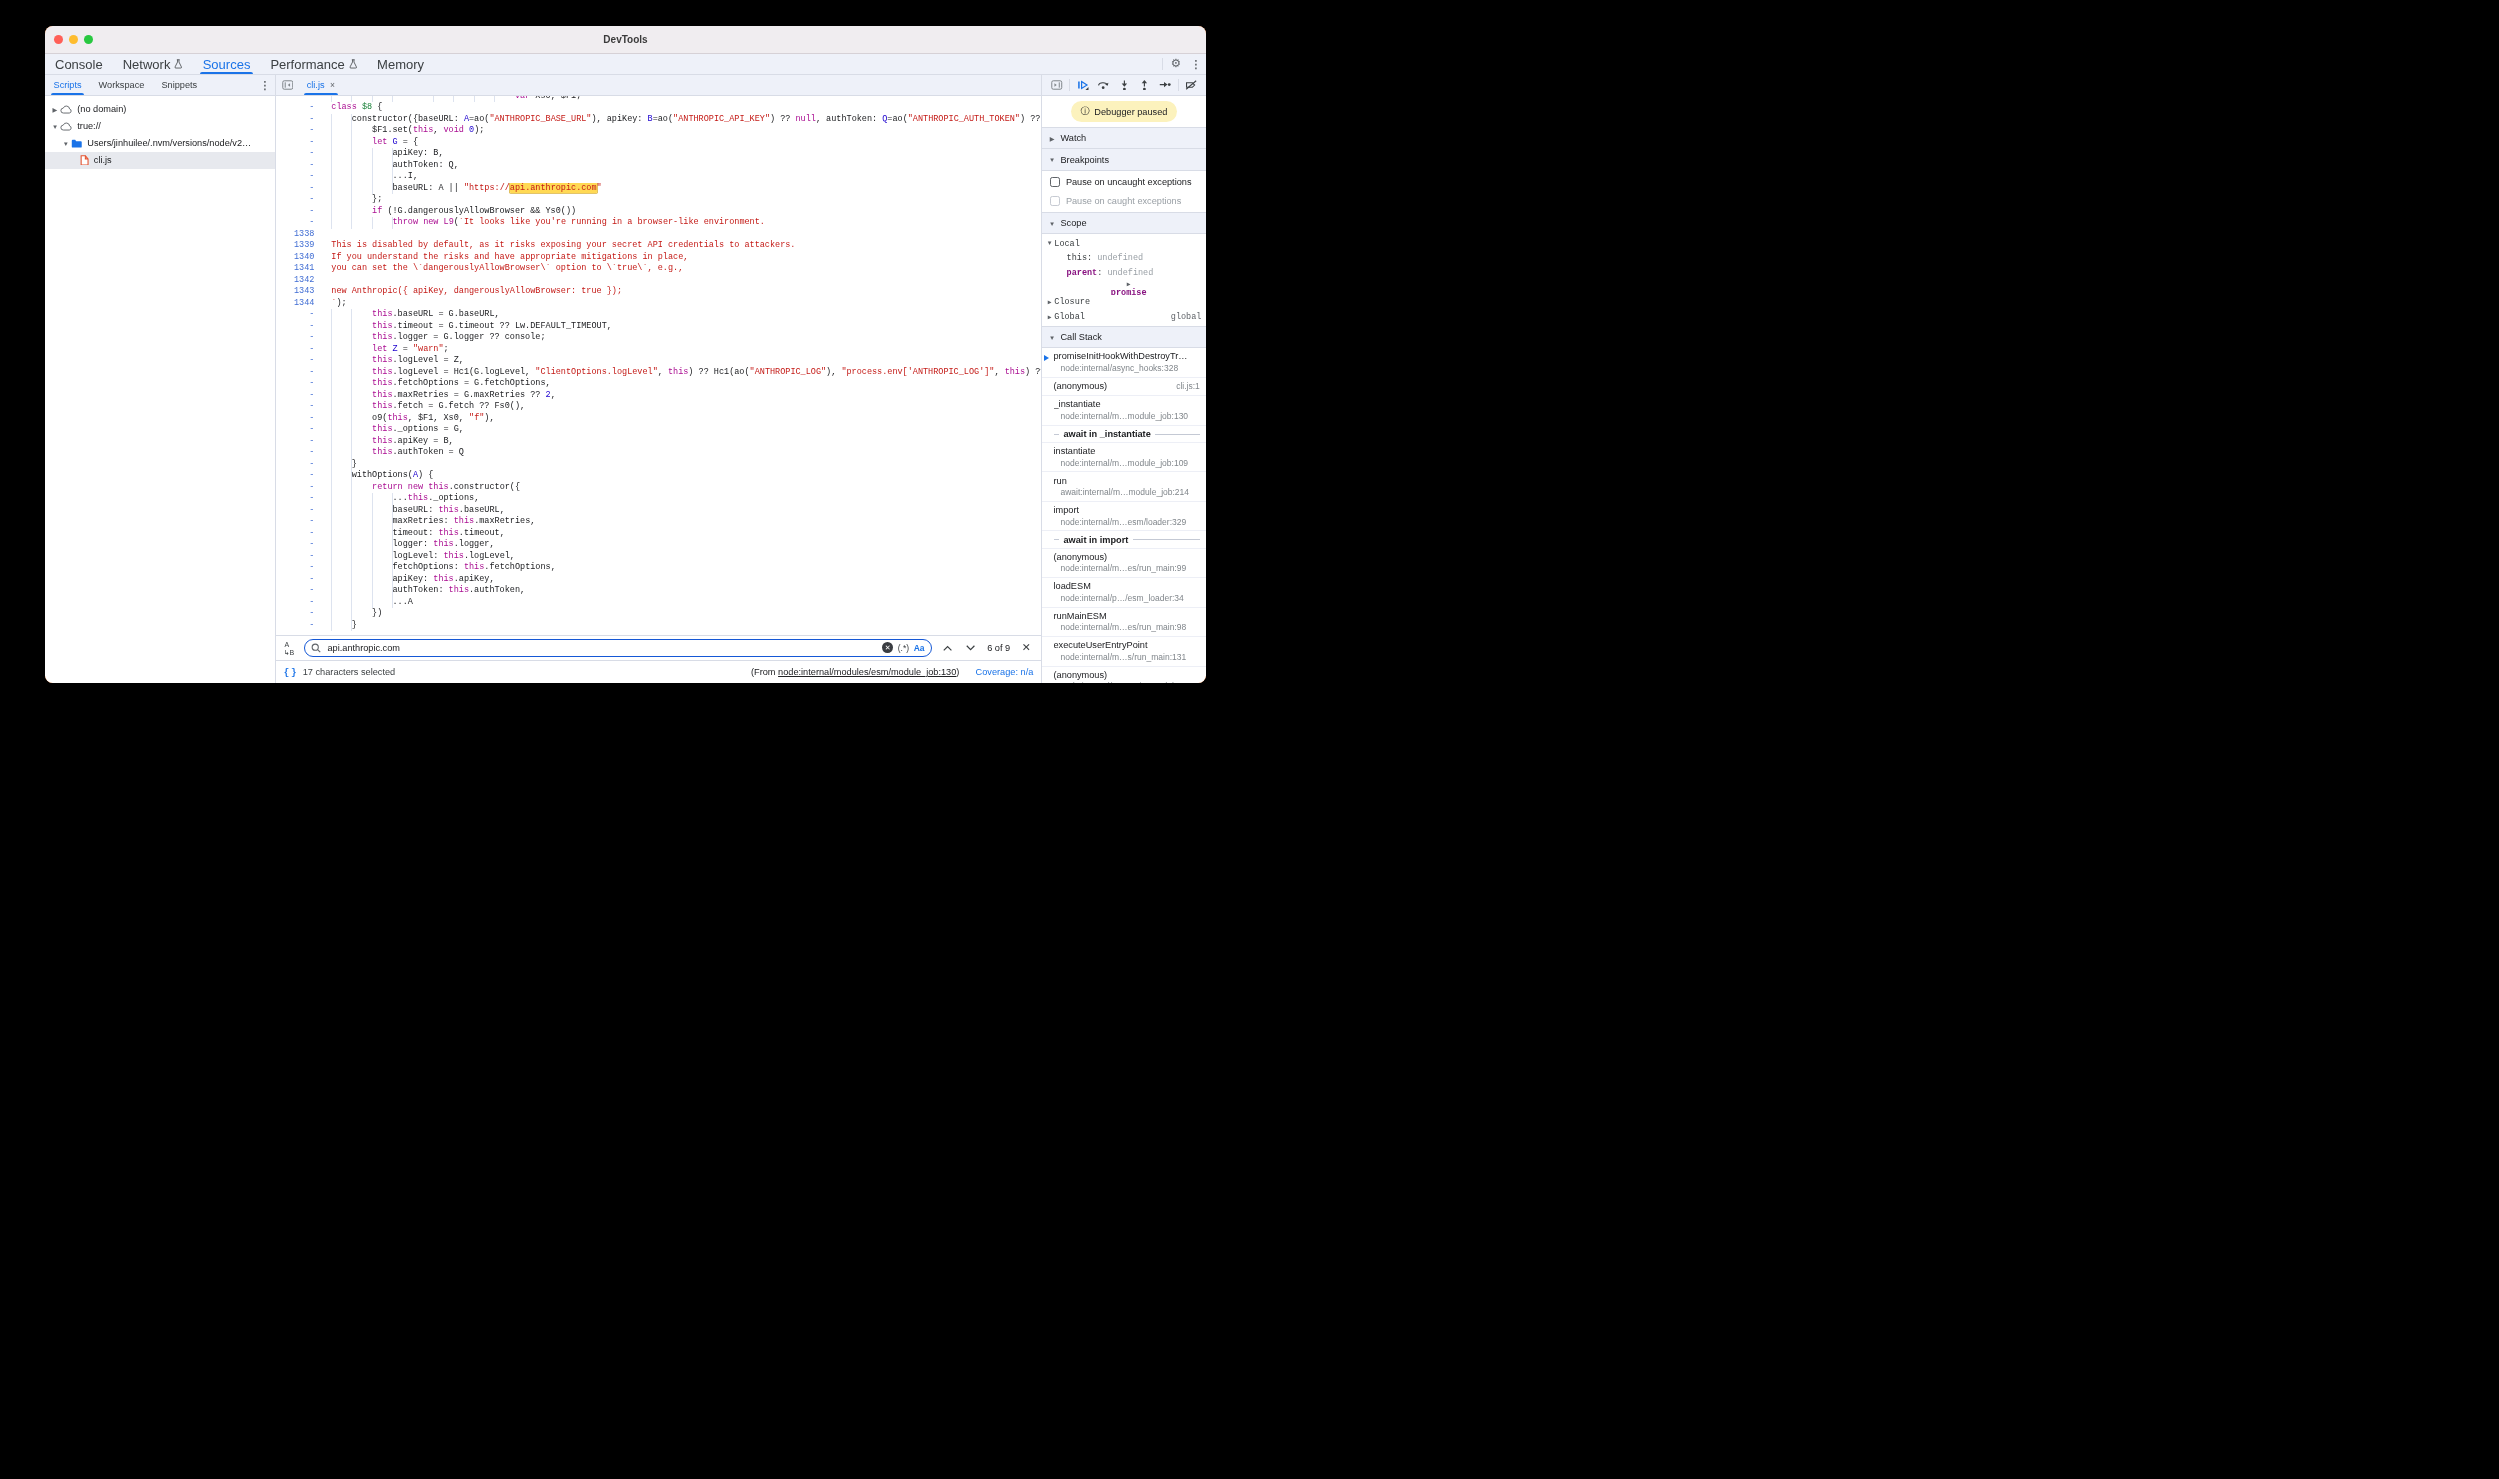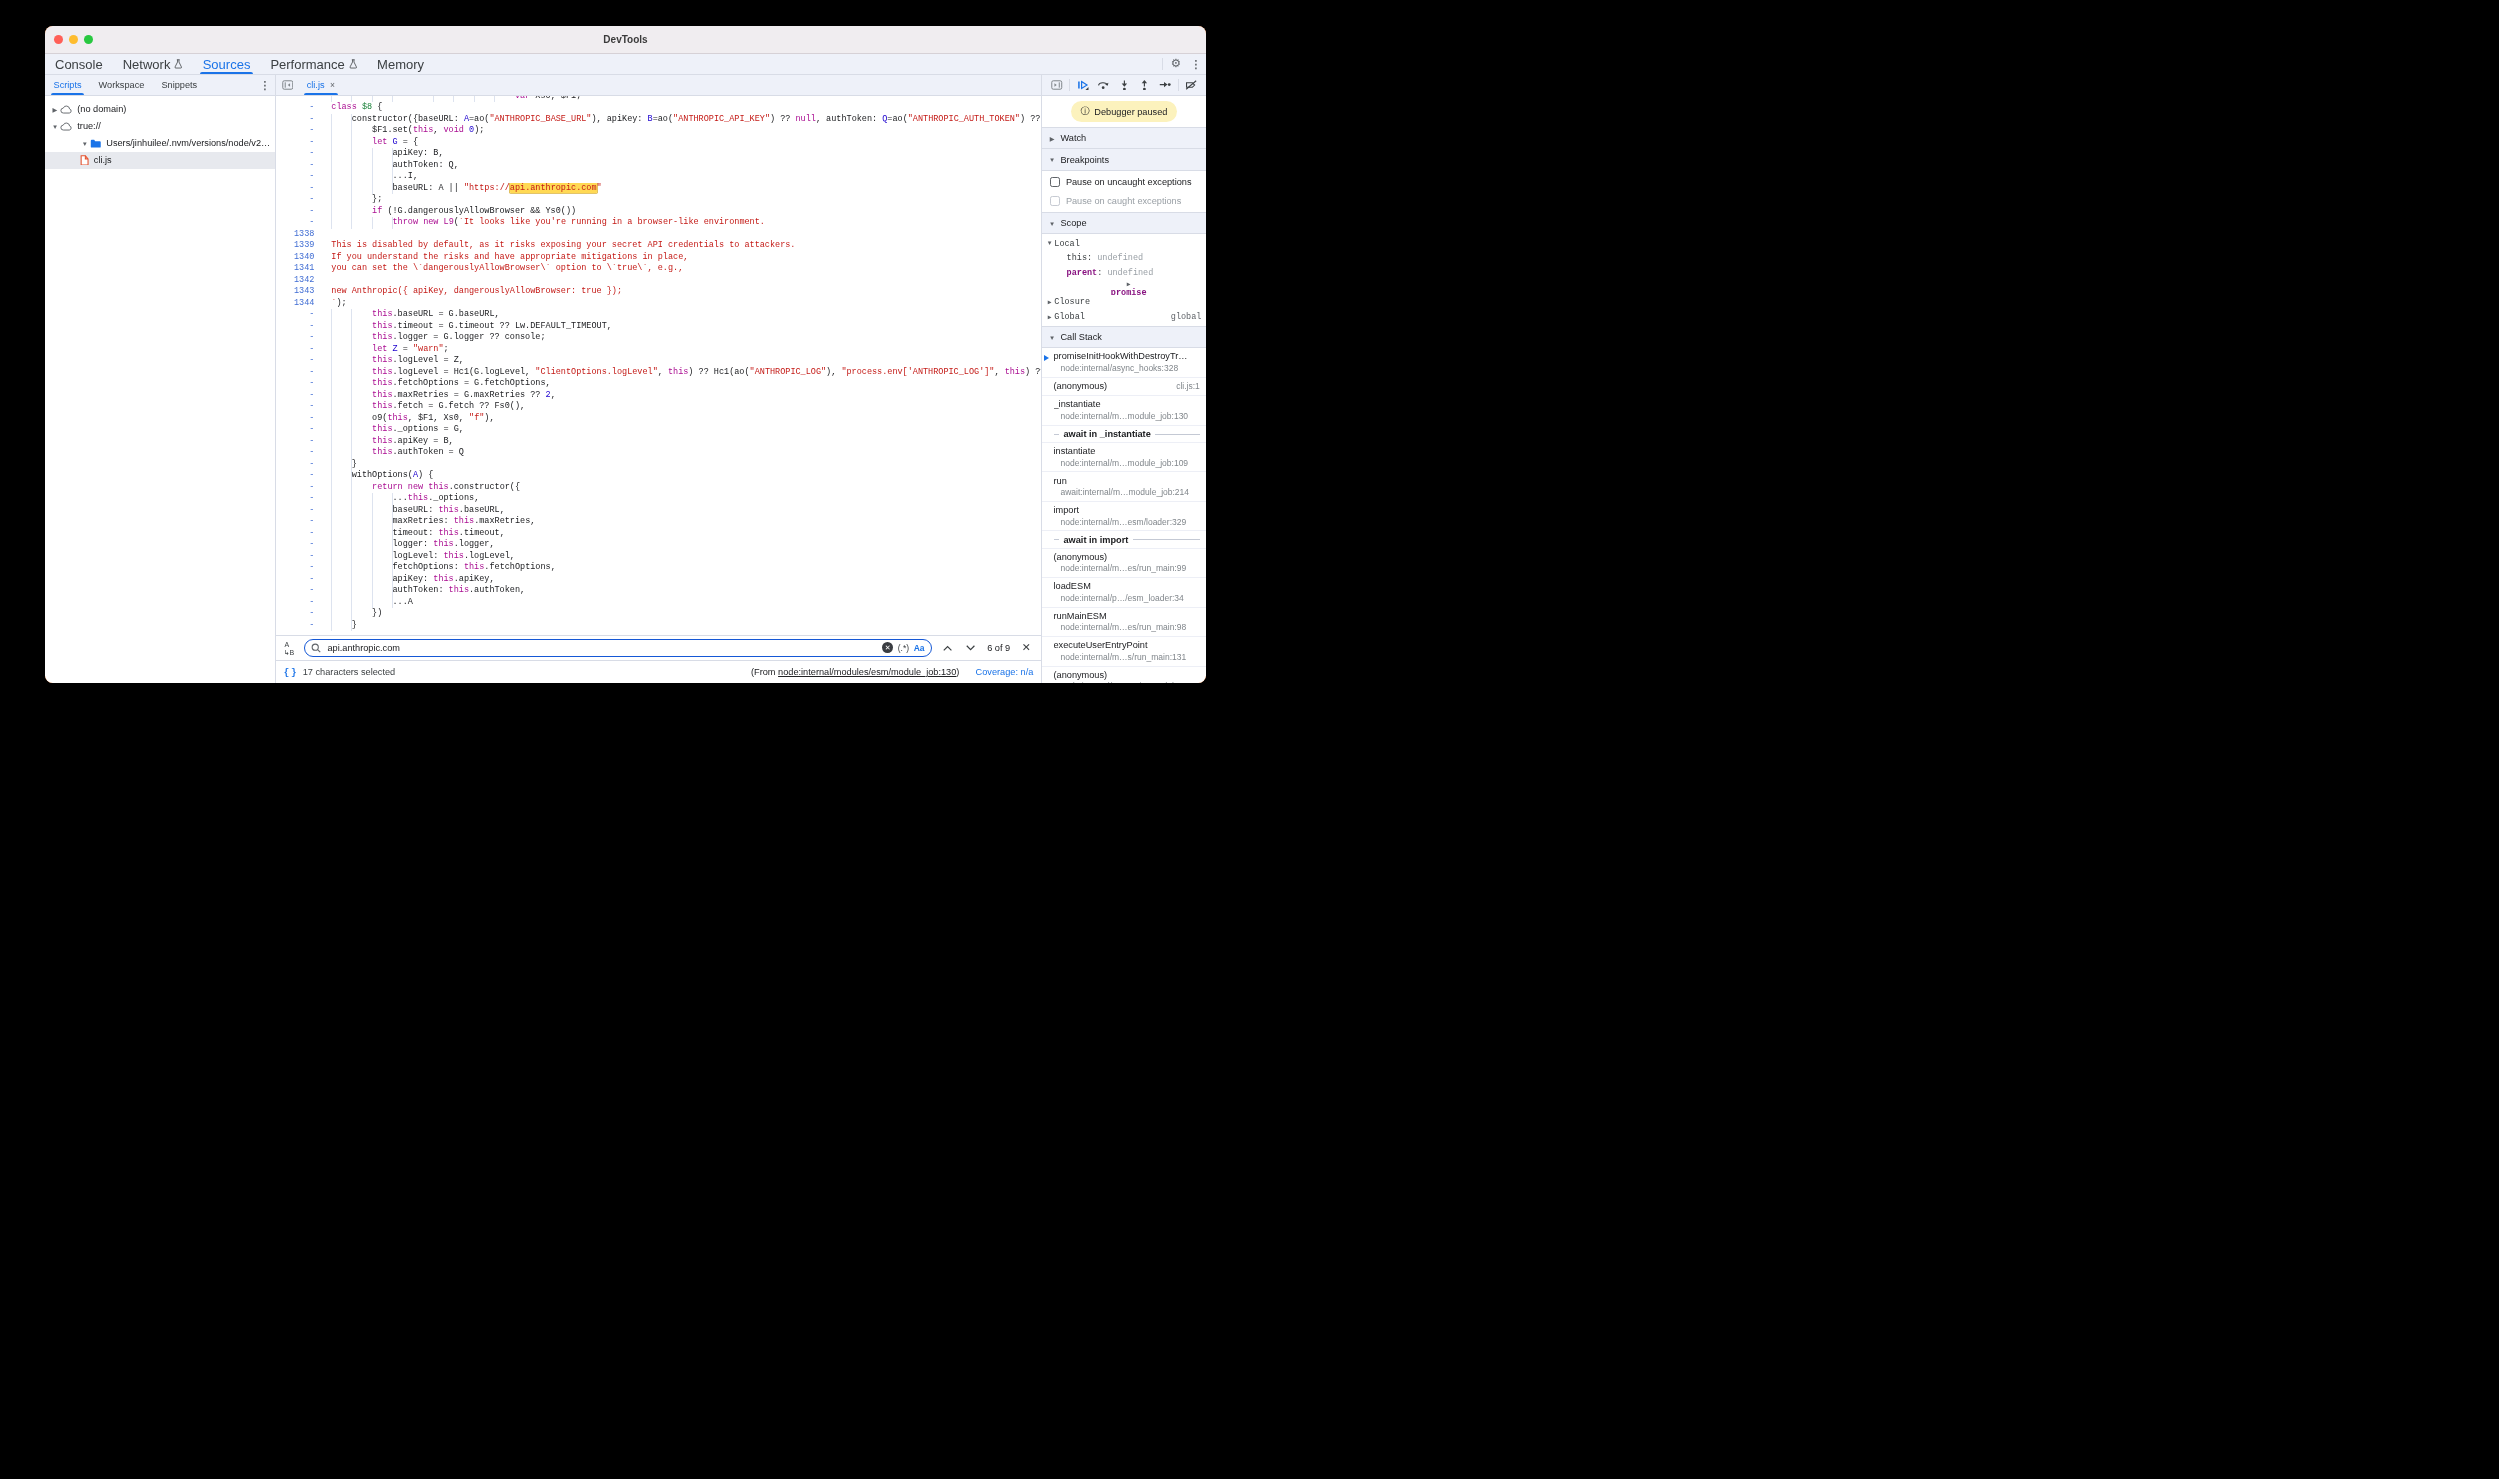--- a/index.html
+++ b/index.html
@@ -203,21 +203,21 @@
           </div>
           <div class="tree-row" style="padding-left:4.6px;">
             <span class="chev">▼</span>
             <span class="t-icon">
               <svg width="12.3" height="9.2" viewBox="0 0 16 12">
                   <path d="M4.5 10.5a3.2 3.2 0 0 1-.3-6.4 4.3 4.3 0 0 1 8.3 1.1 2.7 2.7 0 0 1-.4 5.3z" fill="none" stroke="#5f6368" stroke-width="1.2"></path>
                 </svg>
             </span>
             <span class="tree-label">true://</span>
           </div>
-          <div class="tree-row" style="padding-left:15.4px;margin-left:19px;">
+          <div class="tree-row" style="padding-left:15.4px;">
             <span class="chev">▼</span>
             <span class="t-icon">
               <svg width="11.5" height="9.2" viewBox="0 0 15 12">
                   <path d="M1 2.2C1 1.5 1.5 1 2.2 1h3.2l1.4 1.8h6A1.2 1.2 0 0 1 14 4v6a1.2 1.2 0 0 1-1.2 1.2H2.2A1.2 1.2 0 0 1 1 10z" fill="#1a73e8"></path>
                 </svg>
             </span>
             <span class="tree-label">Users/jinhuilee/.nvm/versions/node/v2…</span>
           </div>
           <div class="tree-row selected" style="padding-left:35px;">
             <span class="t-icon">

